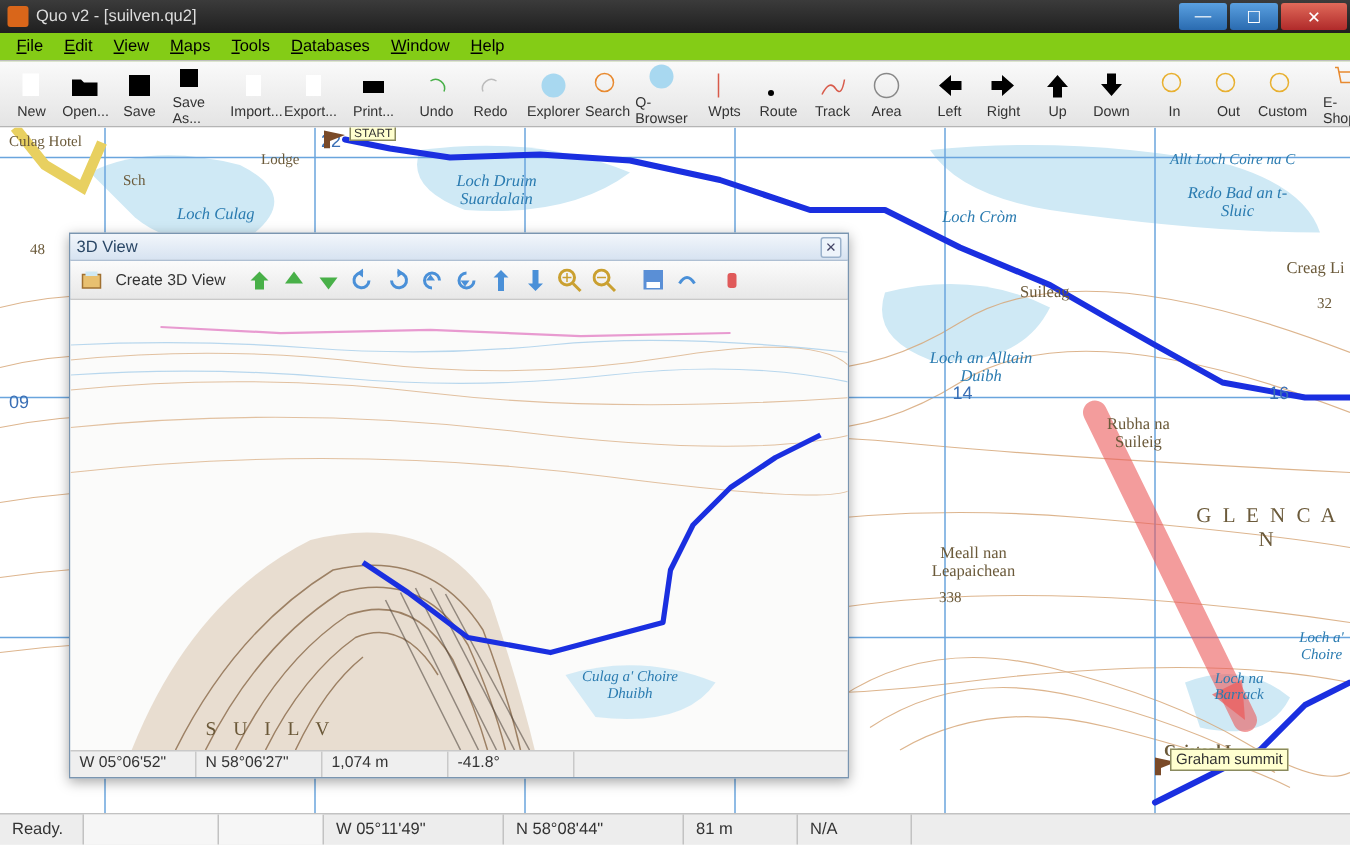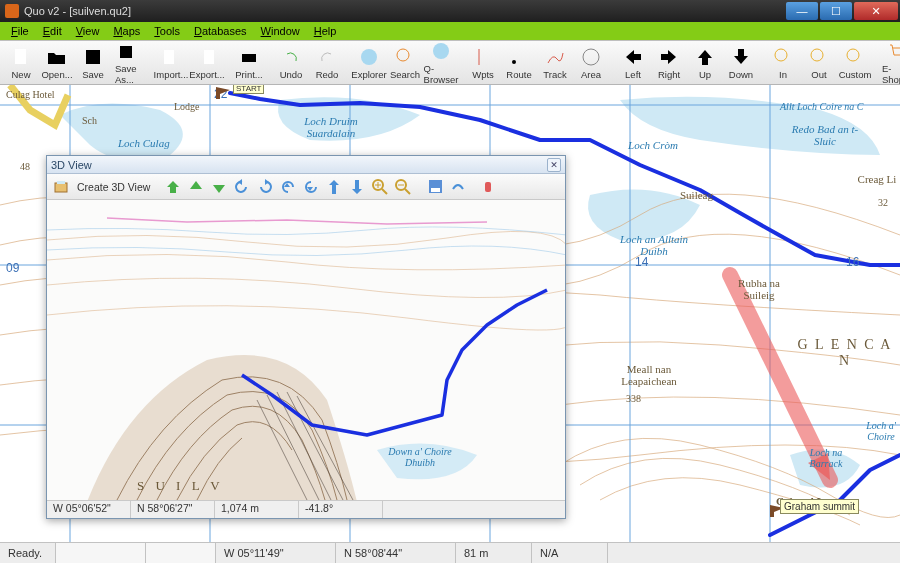--- a/index.html
+++ b/index.html
@@ -551,21 +551,21 @@
             <line x1="240" y1="192" x2="296" y2="300"></line>
             <line x1="250" y1="196" x2="306" y2="300"></line>
           </g>
         </g>
 
         <path d="M500,90 L470,105 L440,125 L415,150 L400,180 L395,215 L320,235 L265,225 L225,195 L195,175" stroke="#1a2fe0" stroke-width="3.5" fill="none" stroke-linejoin="round"></path>
 
         <path d="M330,250 Q380,235 430,255 Q410,285 350,278 Z" fill="#cfe9f5" opacity="0.9"></path>
       </svg>
       <div class="mlabel land" style="left:90px; top:278px; letter-spacing:4px; font-size:13px; color:#6a5838;">S U I L V</div>
-      <div class="mlabel water" style="left:328px; top:246px; width:90px; font-size:10px; line-height:11px;">Down a' Choire Dhuibh</div>
+      <div class="mlabel water" style="left:328px; top:246px; width:90px; font-size:10px; line-height:11px;">Culag a' Choire Dhuibh</div>
     </div>
     <div class="pstatus">
       <div class="cell">W 05°06'52"</div>
       <div class="cell">N 58°06'27"</div>
       <div class="cell">1,074 m</div>
       <div class="cell">-41.8°</div>
       <div class="cell" style="flex:1; border-right:none;"></div>
     </div>
   </div>
 </div>

